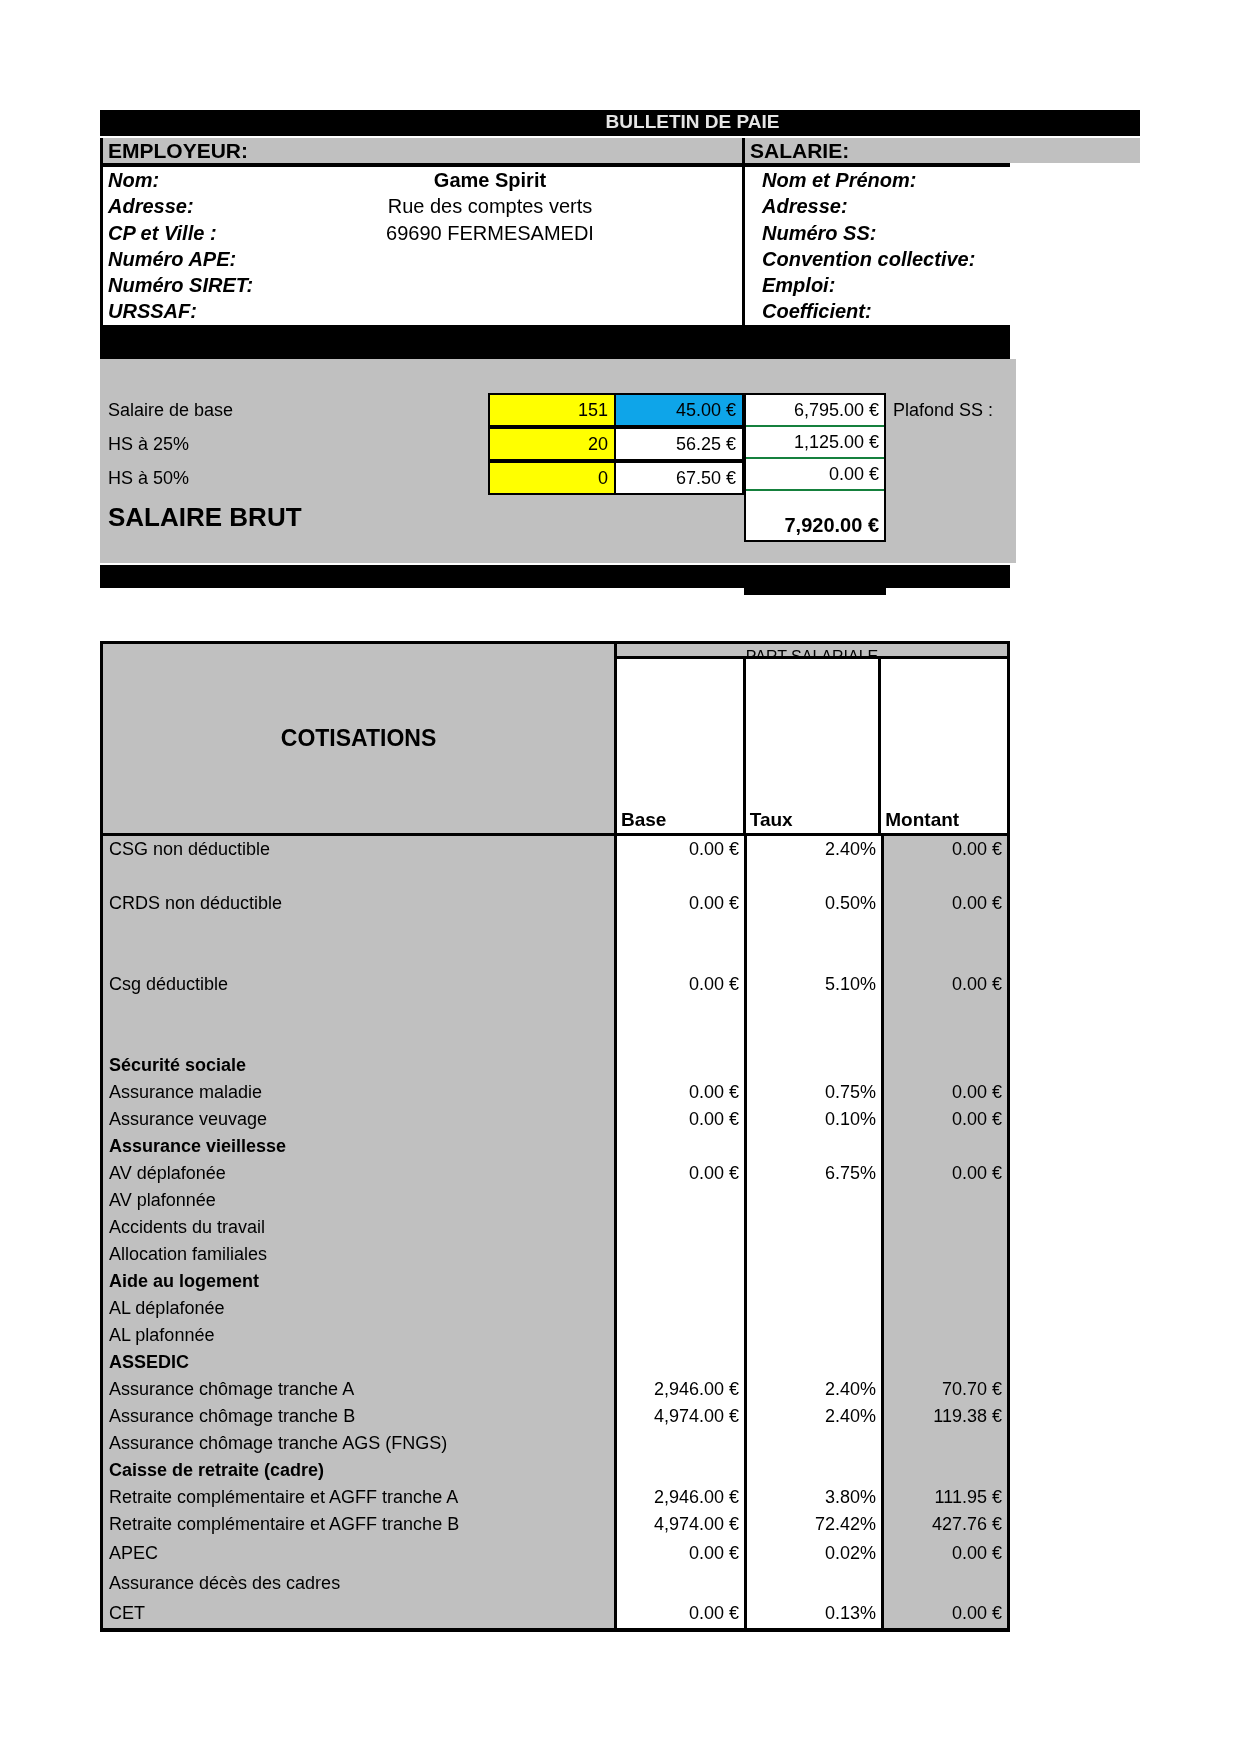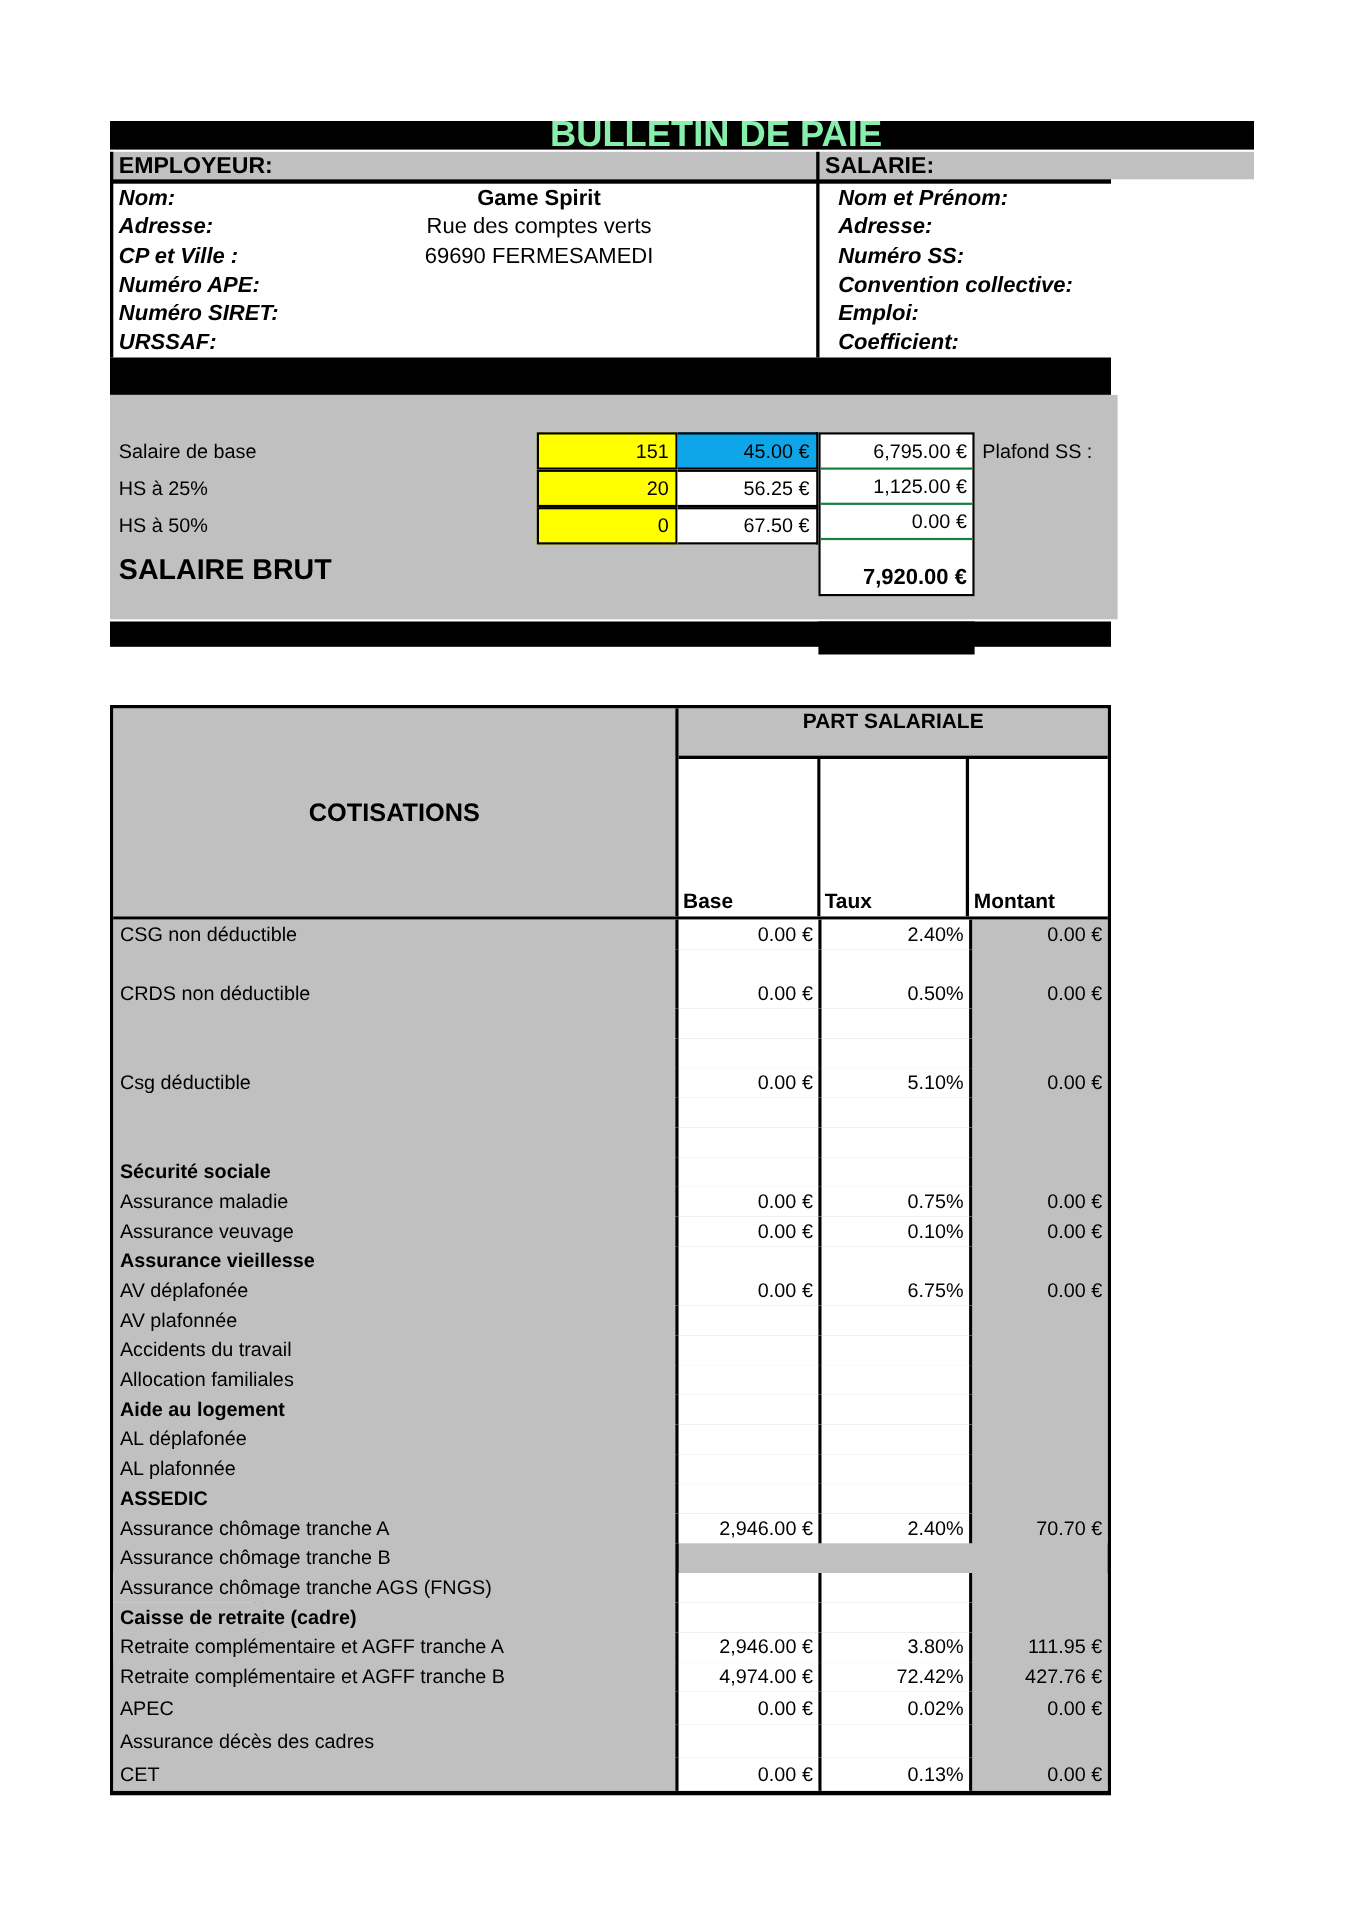--- a/index.html
+++ b/index.html
@@ -8,22 +8,22 @@
     width:1241px; height:1754px; position:relative;
     font-family:"Liberation Sans","DejaVu Sans",sans-serif;
     color:#000;
   }
   .abs { position:absolute; }
   .bold { font-weight:bold; }
 
   
   #title-bar { left:100px; top:110px; width:1040px; height:26px; background:#000; }
   #title-text {
-    position:absolute; left:400px; top:-3px; width:385px; text-align:left;
-    color:#86efac; font-size:33px; font-weight:bold; line-height:30px; white-space:nowrap;
+    position:absolute; left:400px; top:-3px; width:385px; text-align:center;
+    color:#e5e5e5; font-size:19px; font-weight:bold; line-height:30px; white-space:nowrap;
   }
 
   
   #head-band { left:100px; top:138px; width:1040px; height:25px; background:#c0c0c0; }
   #band-bottom-border { left:100px; top:163px; width:910px; height:4px; background:#000; }
   .band-label { position:absolute; top:0; font-size:21px; font-weight:bold; line-height:25px; white-space:nowrap; }
   #employer-header { left:8px; }
   #employee-header { left:650px; }
 
   
@@ -77,22 +77,22 @@
     border:3px solid #000; border-bottom-width:4px;
   }
   #cot-header { display:flex; height:192px; border-bottom:3px solid #000; }
   #cot-title-cell {
     width:514px; border-right:3px solid #000; background:#c0c0c0;
     display:flex; align-items:center; justify-content:center;
     font-size:23px; font-weight:bold;
   }
   #part-block { width:390px; display:flex; flex-direction:column; }
   #part-header {
-    height:46px; line-height:26px; border-bottom:3px solid #000;
-    background:#c0c0c0; text-align:center; font-size:19px; font-weight:bold;
+    height:15px; line-height:26px; border-bottom:3px solid #000;
+    background:#c0c0c0; text-align:center; font-size:16px; font-weight:normal;
   }
   #col-cells { flex:1; display:flex; }
   .col-cell {
     background:#fff; display:flex; align-items:flex-end;
     padding:0 0 2px 4px; font-size:19px; font-weight:bold;
   }
   .col-base { width:130px; border-right:3px solid #000; }
   .col-taux { width:137px; border-right:3px solid #000; }
   .col-montant { width:127px; }
 
@@ -361,21 +361,21 @@
         <div class="c-montant"></div>
       </div>
 
       <div class="cot-row" style="height: 27px; line-height: 27px;">
         <div class="c-label">Assurance chômage tranche A</div>
         <div class="c-base">2,946.00 €</div>
         <div class="c-taux">2.40%</div>
         <div class="c-montant">70.70 €</div>
       </div>
 
-      <div class="cot-row" style="height: 27px; line-height: 27px; flex-direction: column;">
+      <div class="cot-row" style="height: 27px; line-height: 27px;">
         <div class="c-label">Assurance chômage tranche B</div>
         <div class="c-base">4,974.00 €</div>
         <div class="c-taux">2.40%</div>
         <div class="c-montant">119.38 €</div>
       </div>
 
       <div class="cot-row" style="height: 27px; line-height: 27px;">
         <div class="c-label">Assurance chômage tranche AGS (FNGS)</div>
         <div class="c-base"></div>
         <div class="c-taux"></div>

